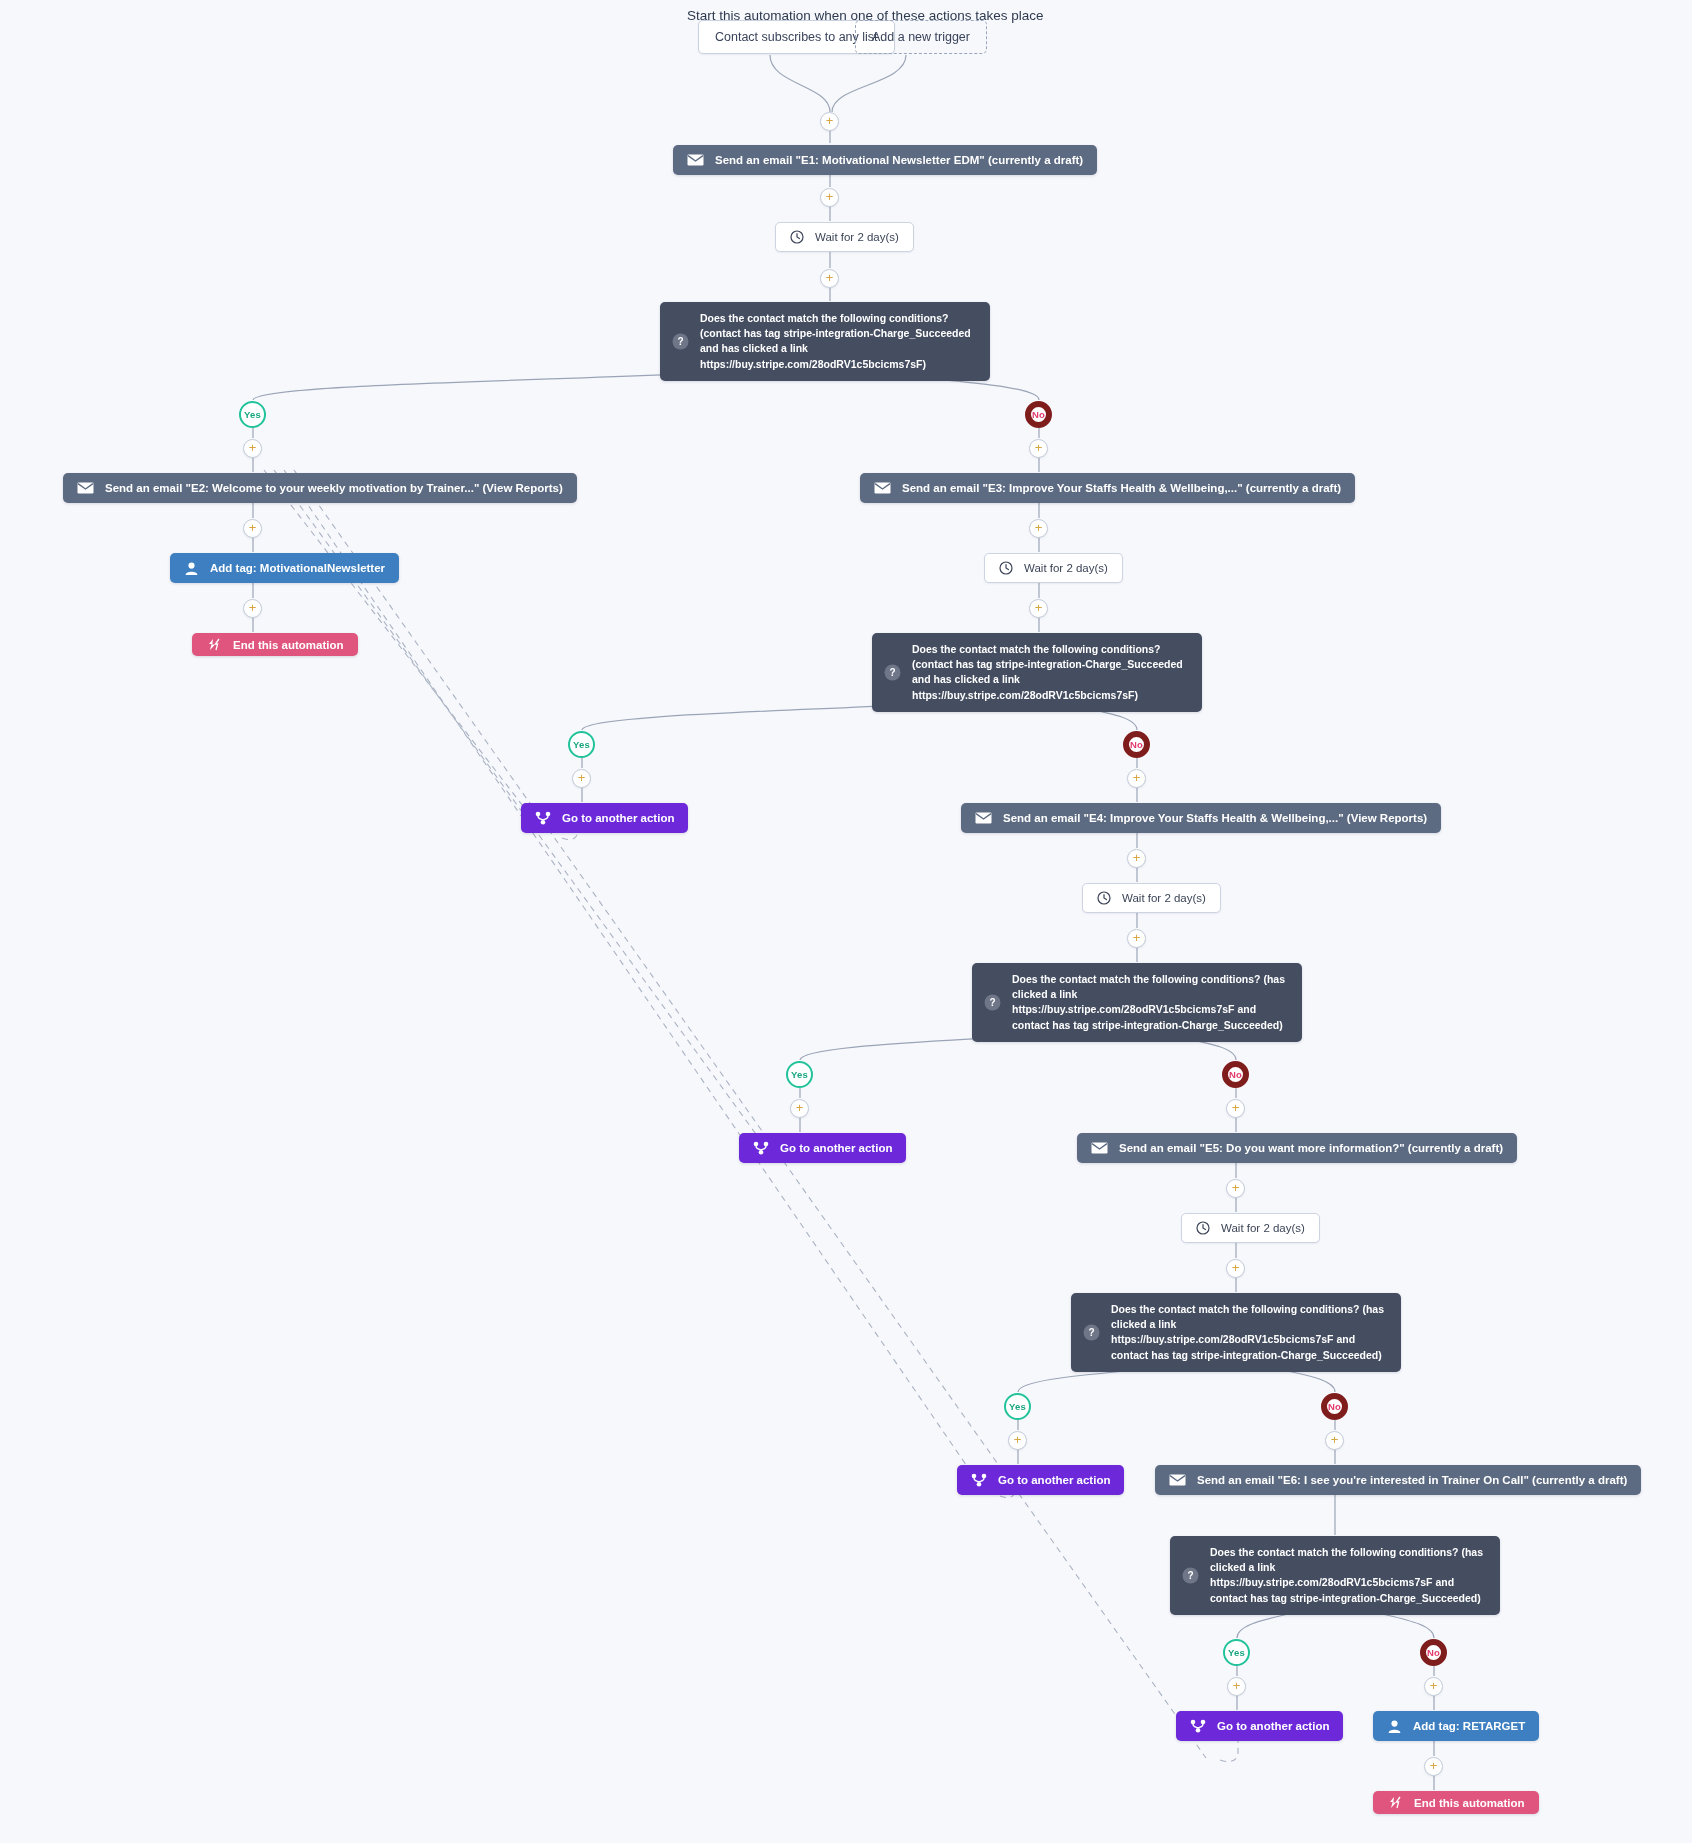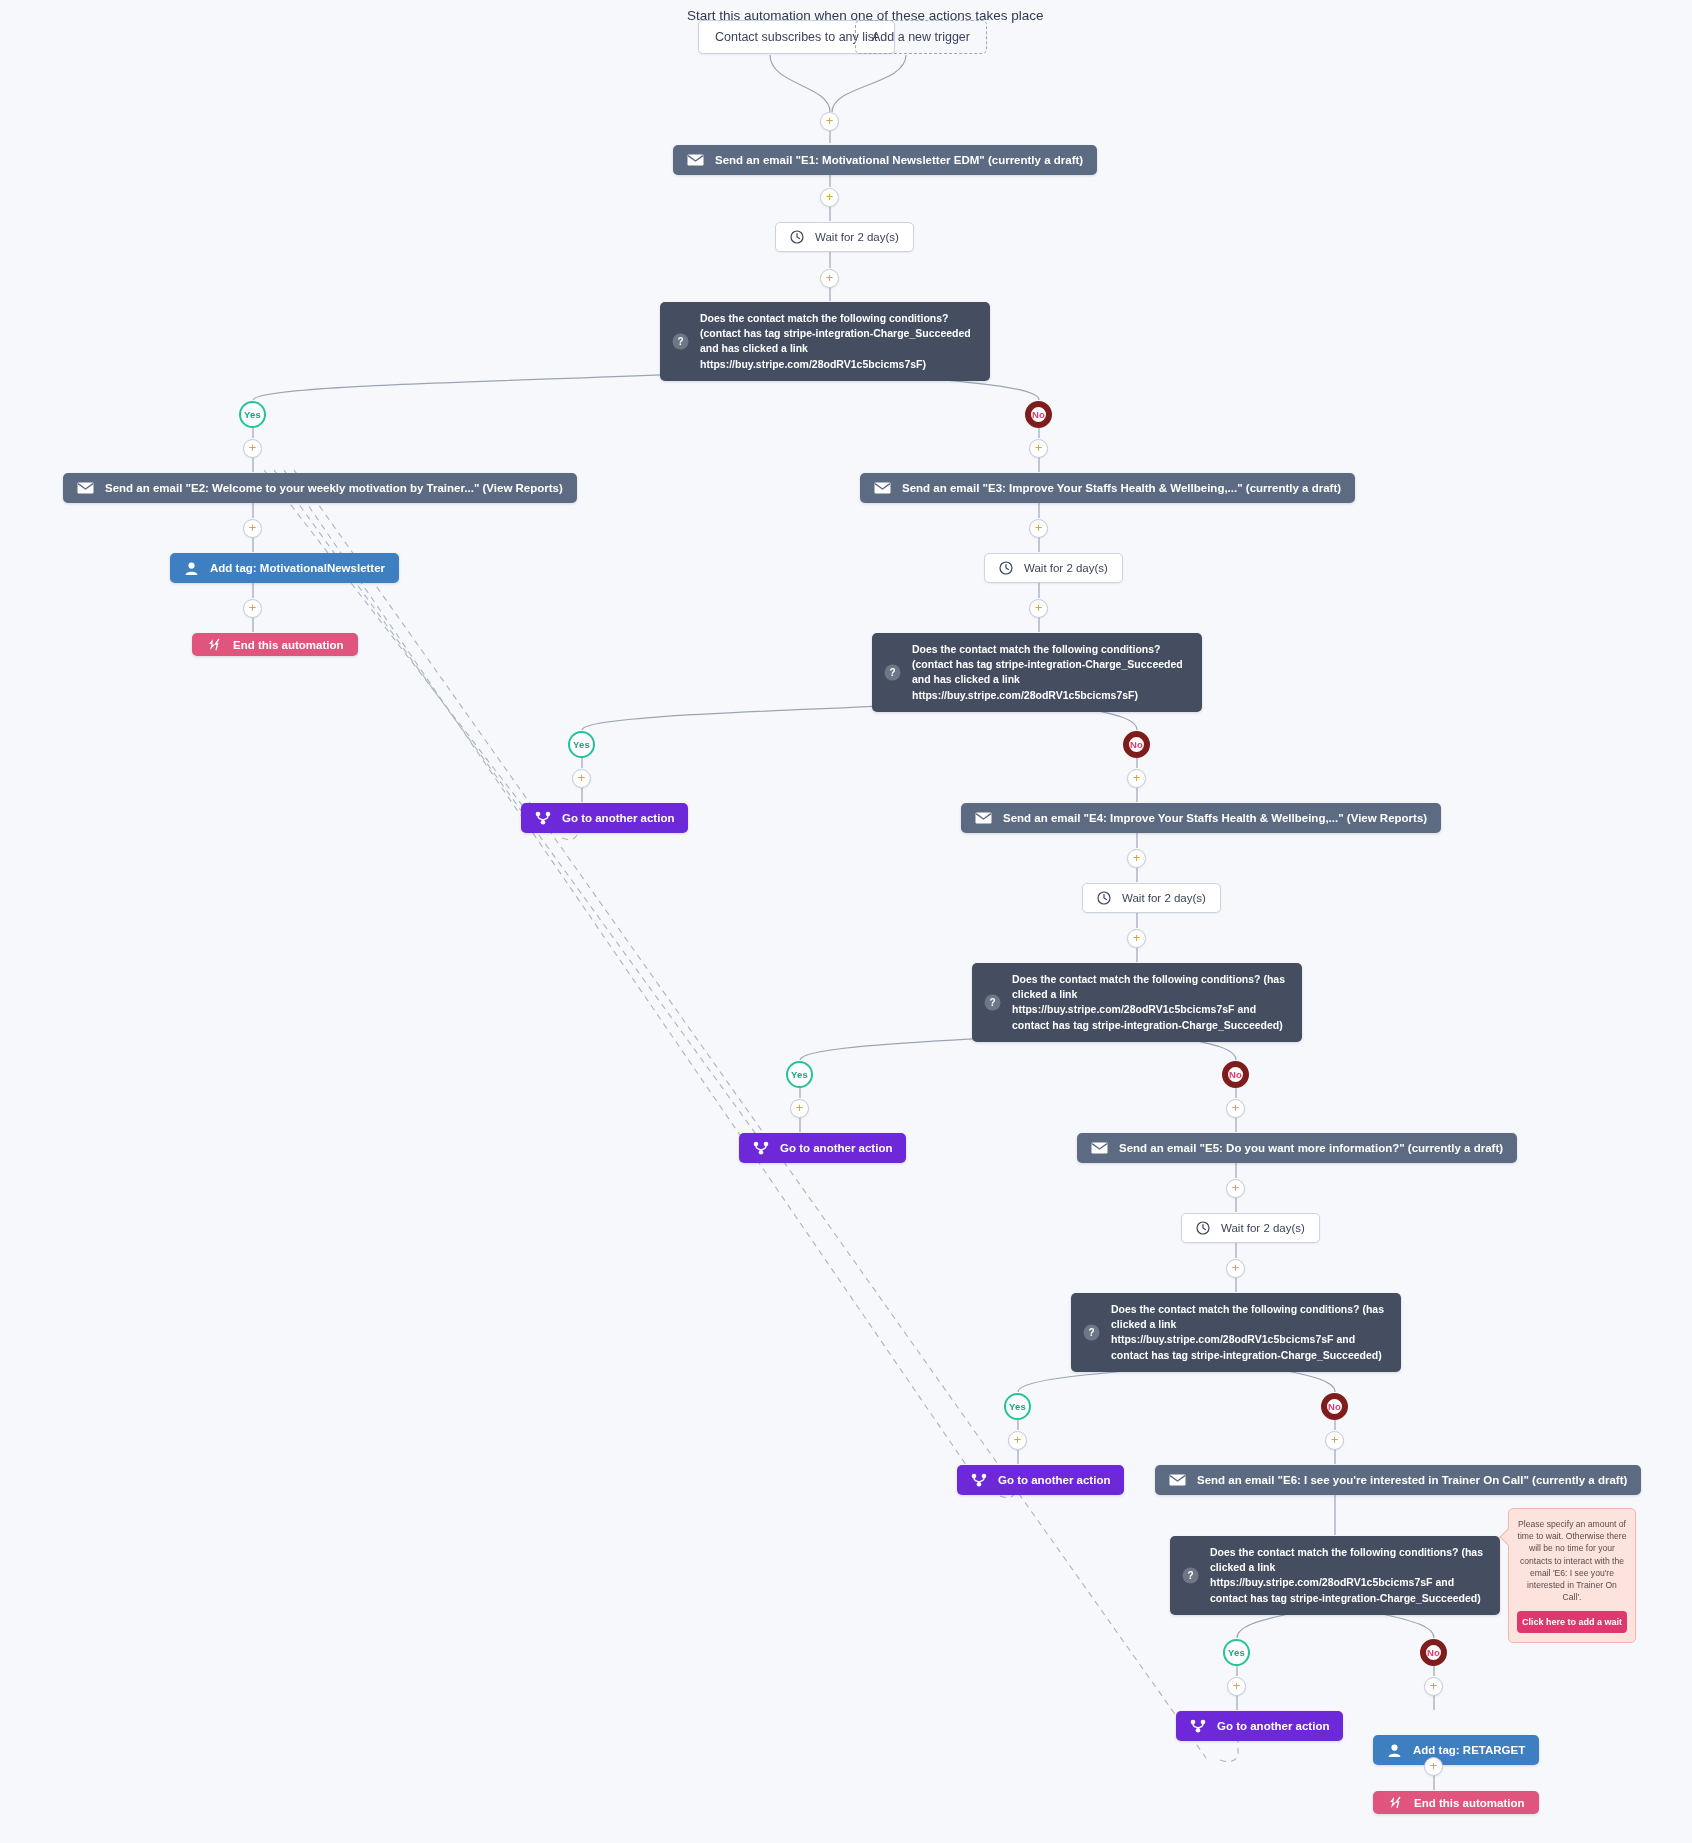--- a/index.html
+++ b/index.html
@@ -528,25 +528,20 @@
   <div class="node box email" style="left:1155px; top:1465px;">
     <span class="ico">
       <svg width="17" height="12" viewBox="0 0 17 12">
           <rect x="0.5" y="0.5" width="16" height="11" rx="1.2" fill="#fff"></rect>
           <path d="M1 1.6 L8.5 7 L16 1.6" stroke="#5c6b82" stroke-width="1.4" fill="none"></path>
         </svg>
     </span>
     <span>Send an email "E6: I see you're interested in Trainer On Call" (currently a draft)</span>
   </div>
 
-  <div class="tooltip" style="left:1508px; top:1508px;">
-    <div class="tail"></div>
-    <div>Please specify an amount of time to wait. Otherwise there will be no time for your contacts to interact with the email 'E6: I see you're interested in Trainer On Call'.</div>
-    <button class="tipbtn">Click here to add a wait</button>
-  </div>
 
   <div class="node box cond" style="left:1170px; top:1536px; width:330px;">
     <span class="ico">
       <svg width="17" height="17" viewBox="0 0 17 17">
           <circle cx="8.5" cy="8.5" r="8" fill="#6e7688"></circle>
           <text x="8.5" y="12.2" text-anchor="middle" font-size="10" font-family="Liberation Sans, sans-serif" fill="#fff">?</text>
         </svg>
     </span>
     <span class="txt">Does the contact match the following conditions? (has clicked a link https://buy.stripe.com/28odRV1c5bcicms7sF and contact has tag stripe-integration-Charge_Succeeded)</span>
   </div>
@@ -563,21 +558,21 @@
           <circle cx="3" cy="3" r="2.3" fill="#fff"></circle>
           <circle cx="13" cy="3" r="2.3" fill="#fff"></circle>
           <circle cx="8" cy="11.2" r="2.3" fill="#fff"></circle>
           <path d="M3 5 C3 9, 8 8, 8 9.2" stroke="#fff" stroke-width="1.3" fill="none"></path>
           <path d="M13 5 C13 9, 8 8, 8 9.2" stroke="#fff" stroke-width="1.3" fill="none"></path>
         </svg>
     </span>
     <span>Go to another action</span>
   </div>
 
-  <div class="node box tag" style="left:1373px; top:1711px;margin-top:24px;">
+  <div class="node box tag" style="left:1373px; top:1711px;">
     <span class="ico">
       <svg width="15" height="15" viewBox="0 0 15 15">
           <circle cx="7.5" cy="4.6" r="3.1" fill="#fff"></circle>
           <path d="M1.6 14 C1.6 9.8 13.4 9.8 13.4 14 Z" fill="#fff"></path>
         </svg>
     </span>
     <span>Add tag: RETARGET</span>
   </div>
 
   <div class="plus" style="left:1424px; top:1757px;">+</div>

